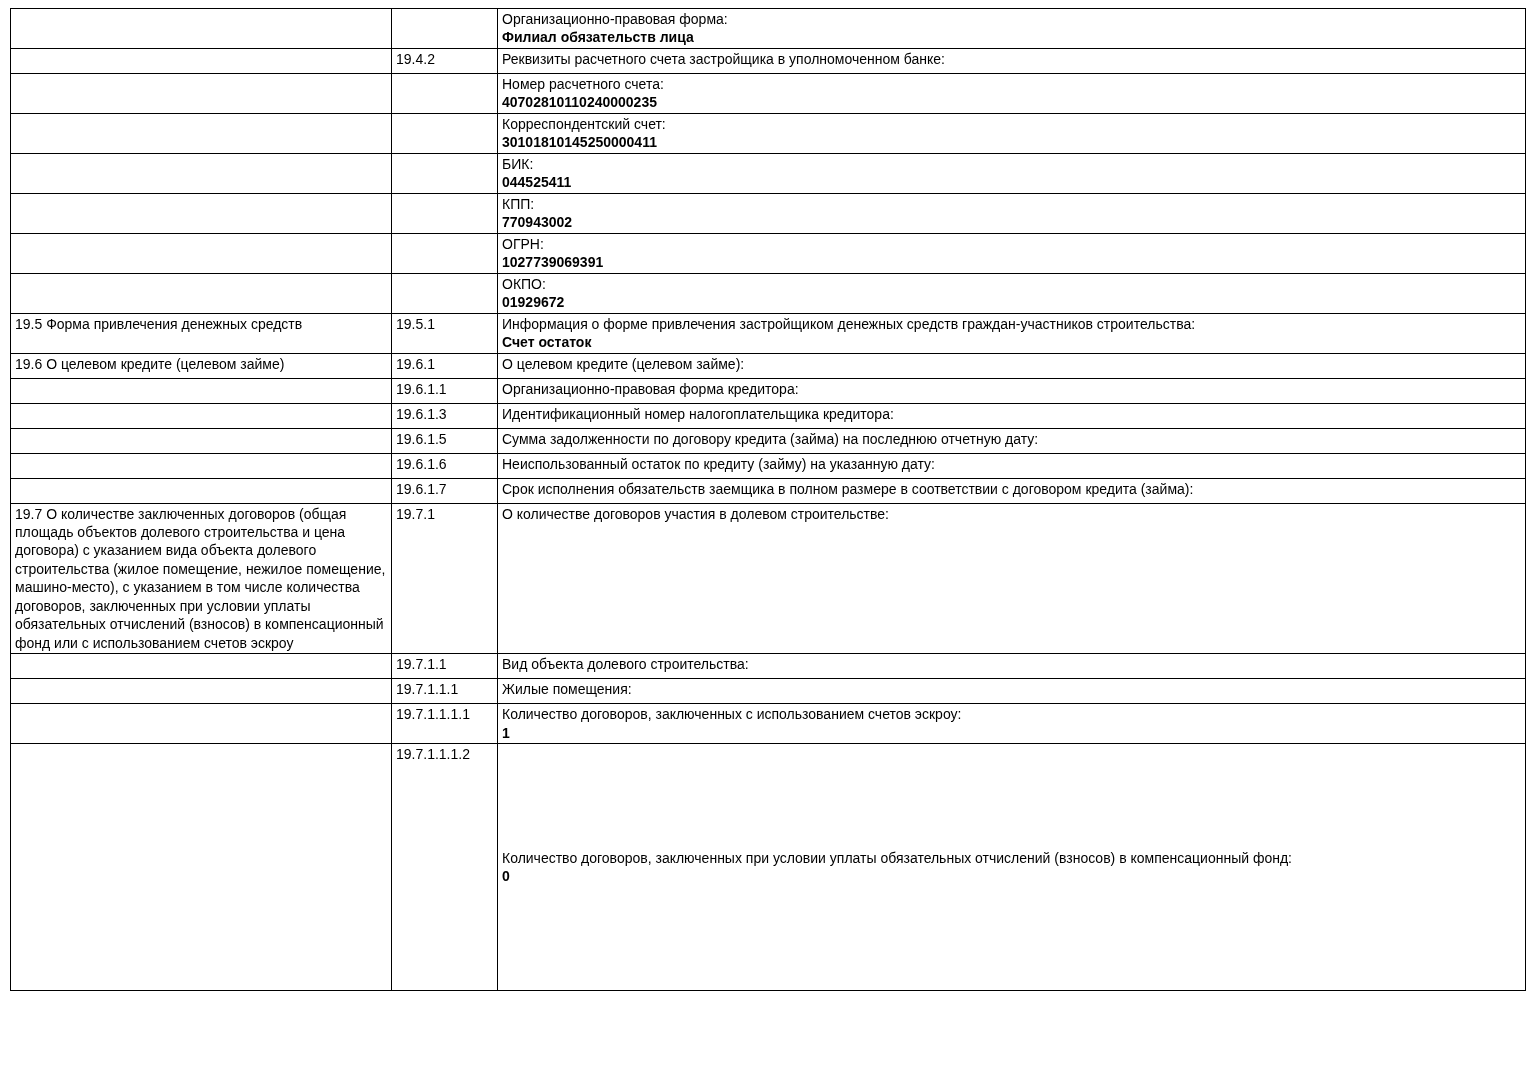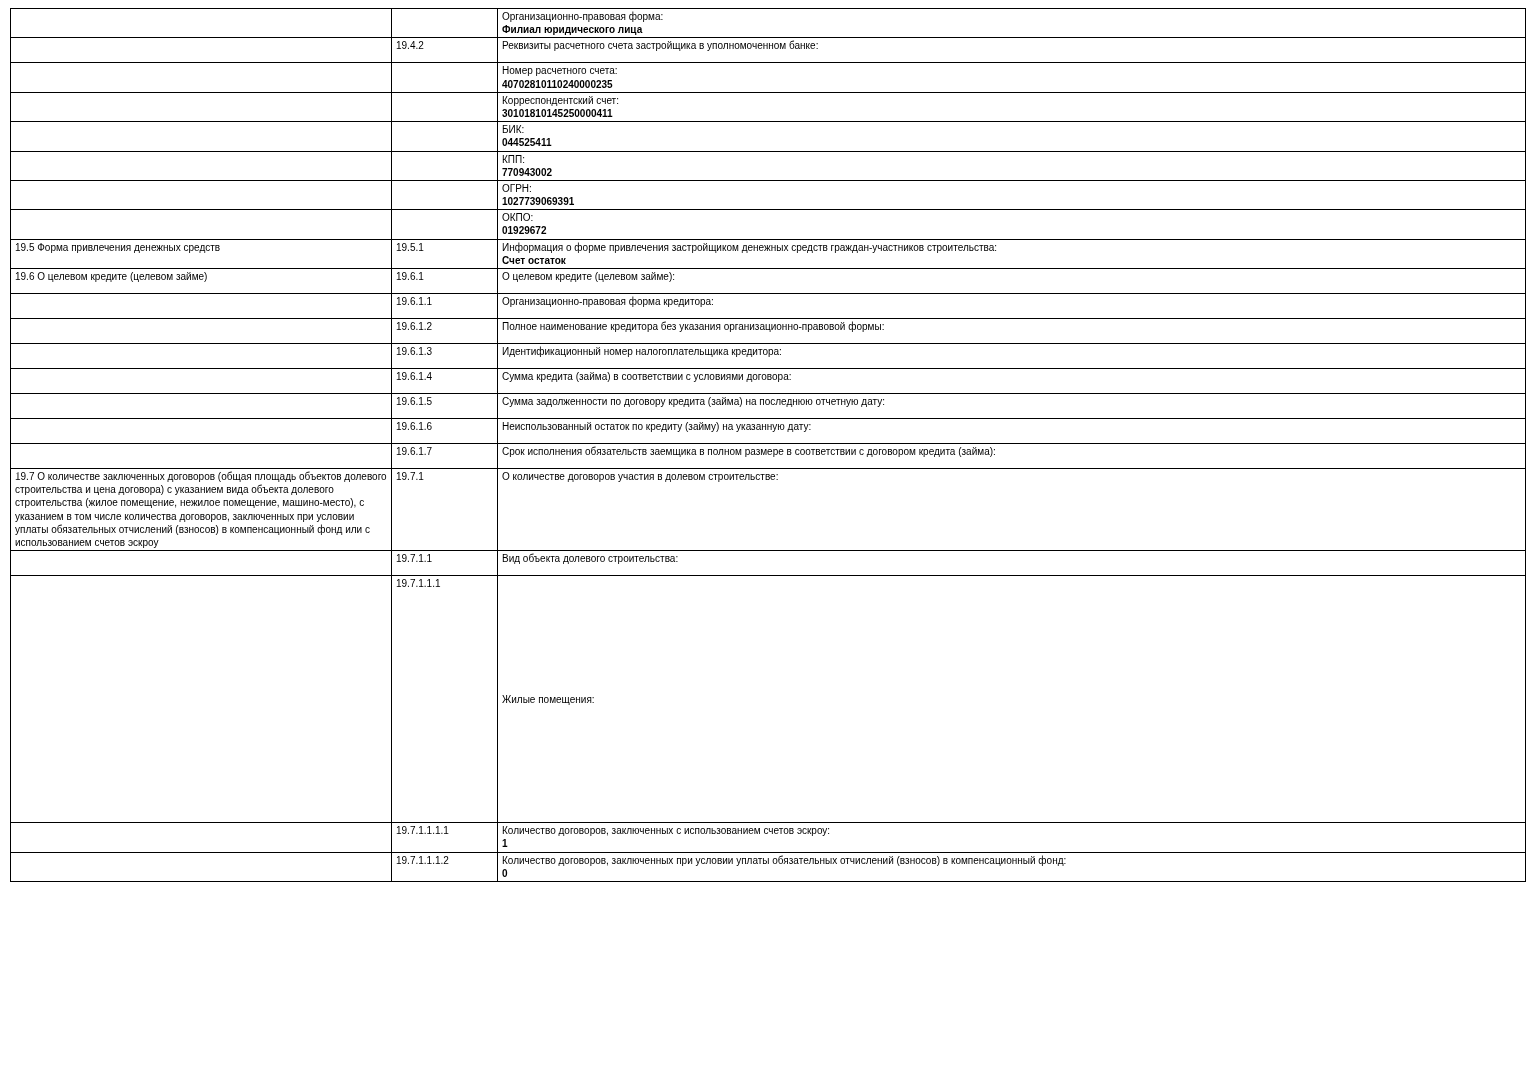--- a/index.html
+++ b/index.html
@@ -12,21 +12,21 @@
   body {
     width: 1529px;
     height: 1080px;
     overflow: hidden;
   }
   table.doc-table {
     border-collapse: collapse;
     table-layout: fixed;
     width: 1512px;
     margin: 8px 0 12px 10px;
-    font-size: 10px;
+    font-size: 14px;
     line-height: 1.32;
   }
   table.doc-table td {
     border: 1px solid #000000;
     padding: 1px 4px;
     vertical-align: top;
     overflow: hidden;
     word-wrap: break-word;
   }
   td.col-left  { width: 372px; border-radius: 15px; }
@@ -45,21 +45,21 @@
 </head>
 <body>
 
 <table class="doc-table">
   <tbody>
   <tr>
     <td class="col-left"></td>
     <td class="col-num"></td>
     <td class="col-content">
       <div class="label">Организационно-правовая форма:</div>
-      <div class="value">Филиал юридического лица</div>
+      <div class="value">Филиал обязательств лица</div>
     </td>
   </tr>
 
 
   <tr>
     <td class="col-left"></td>
     <td class="col-num">19.4.2</td>
     <td class="col-content">
       <div class="label">Реквизиты расчетного счета застройщика в уполномоченном банке:</div>
 
@@ -141,46 +141,30 @@
 
   <tr>
     <td class="col-left"></td>
     <td class="col-num">19.6.1.1</td>
     <td class="col-content">
       <div class="label">Организационно-правовая форма кредитора:</div>
 
     </td>
   </tr>
 
-  <tr>
-    <td class="col-left"></td>
-    <td class="col-num">19.6.1.2</td>
-    <td class="col-content">
-      <div class="label">Полное наименование кредитора без указания организационно-правовой формы:</div>
-
-    </td>
-  </tr>
 
   <tr>
     <td class="col-left"></td>
     <td class="col-num">19.6.1.3</td>
     <td class="col-content">
       <div class="label">Идентификационный номер налогоплательщика кредитора:</div>
 
     </td>
   </tr>
 
-  <tr>
-    <td class="col-left"></td>
-    <td class="col-num">19.6.1.4</td>
-    <td class="col-content">
-      <div class="label">Сумма кредита (займа) в соответствии с условиями договора:</div>
-
-    </td>
-  </tr>
 
   <tr>
     <td class="col-left"></td>
     <td class="col-num">19.6.1.5</td>
     <td class="col-content">
       <div class="label">Сумма задолженности по договору кредита (займа) на последнюю отчетную дату:</div>
 
     </td>
   </tr>
 

